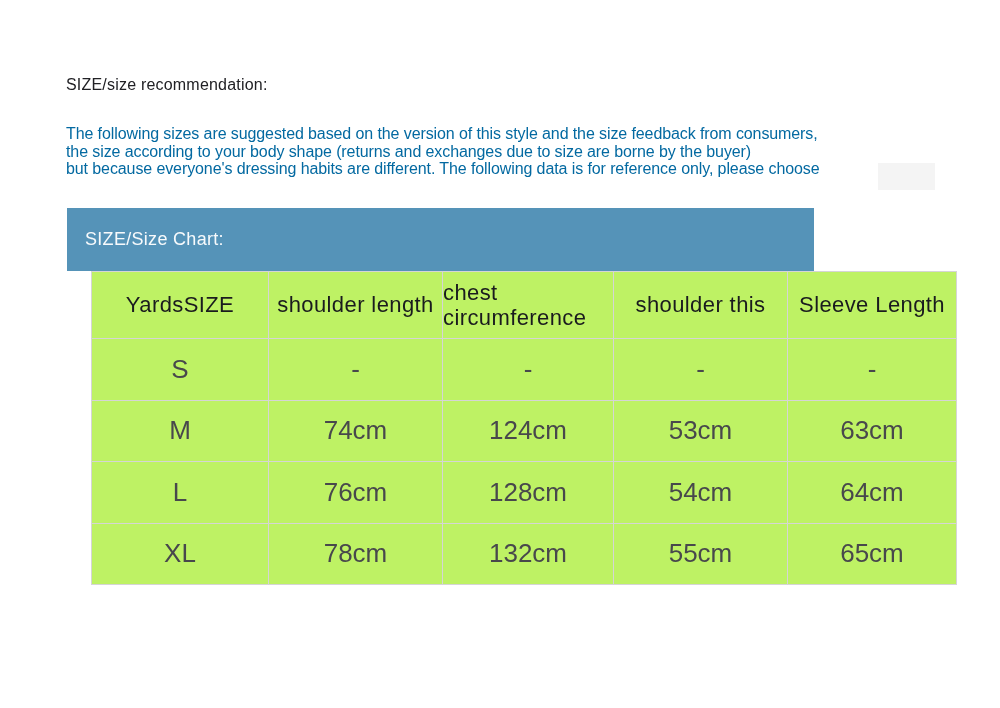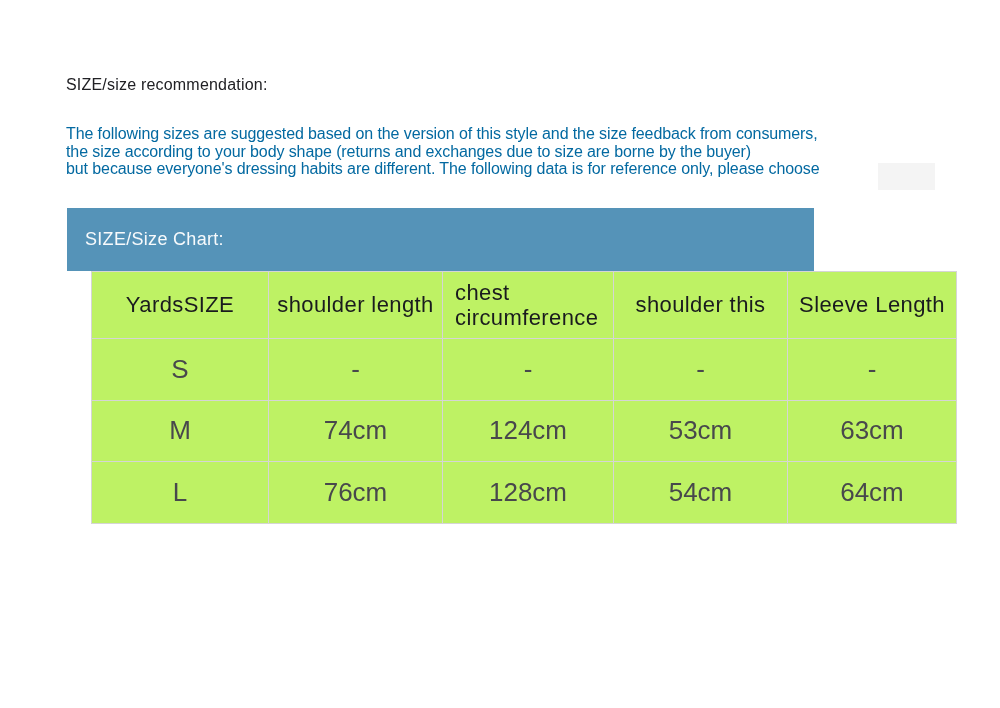--- a/index.html
+++ b/index.html
@@ -77,21 +77,20 @@
     font-weight: 400;
   }
   .size-table th {
     height: 67px;
     font-size: 22px;
     letter-spacing: 0.4px;
     color: #1a1b1e;
   }
   .size-table th.col-chest {
     text-align: left;
-    padding-left: 12px;
     padding-right: 8px;
     line-height: 1.15;
   }
   .size-table td {
     height: 61.5px;
     font-size: 26px;
     color: #48484c;
   }
 </style>
 </head>
@@ -145,16 +144,23 @@
         <td>53cm</td>
         <td>63cm</td>
       </tr>
       <tr>
         <td>L</td>
         <td>76cm</td>
         <td>128cm</td>
         <td>54cm</td>
         <td>64cm</td>
       </tr>
+      <tr>
+        <td>XL</td>
+        <td>78cm</td>
+        <td>132cm</td>
+        <td>55cm</td>
+        <td>65cm</td>
+      </tr>
     </tbody>
   </table>
 
 </div>
 
 </body></html>

